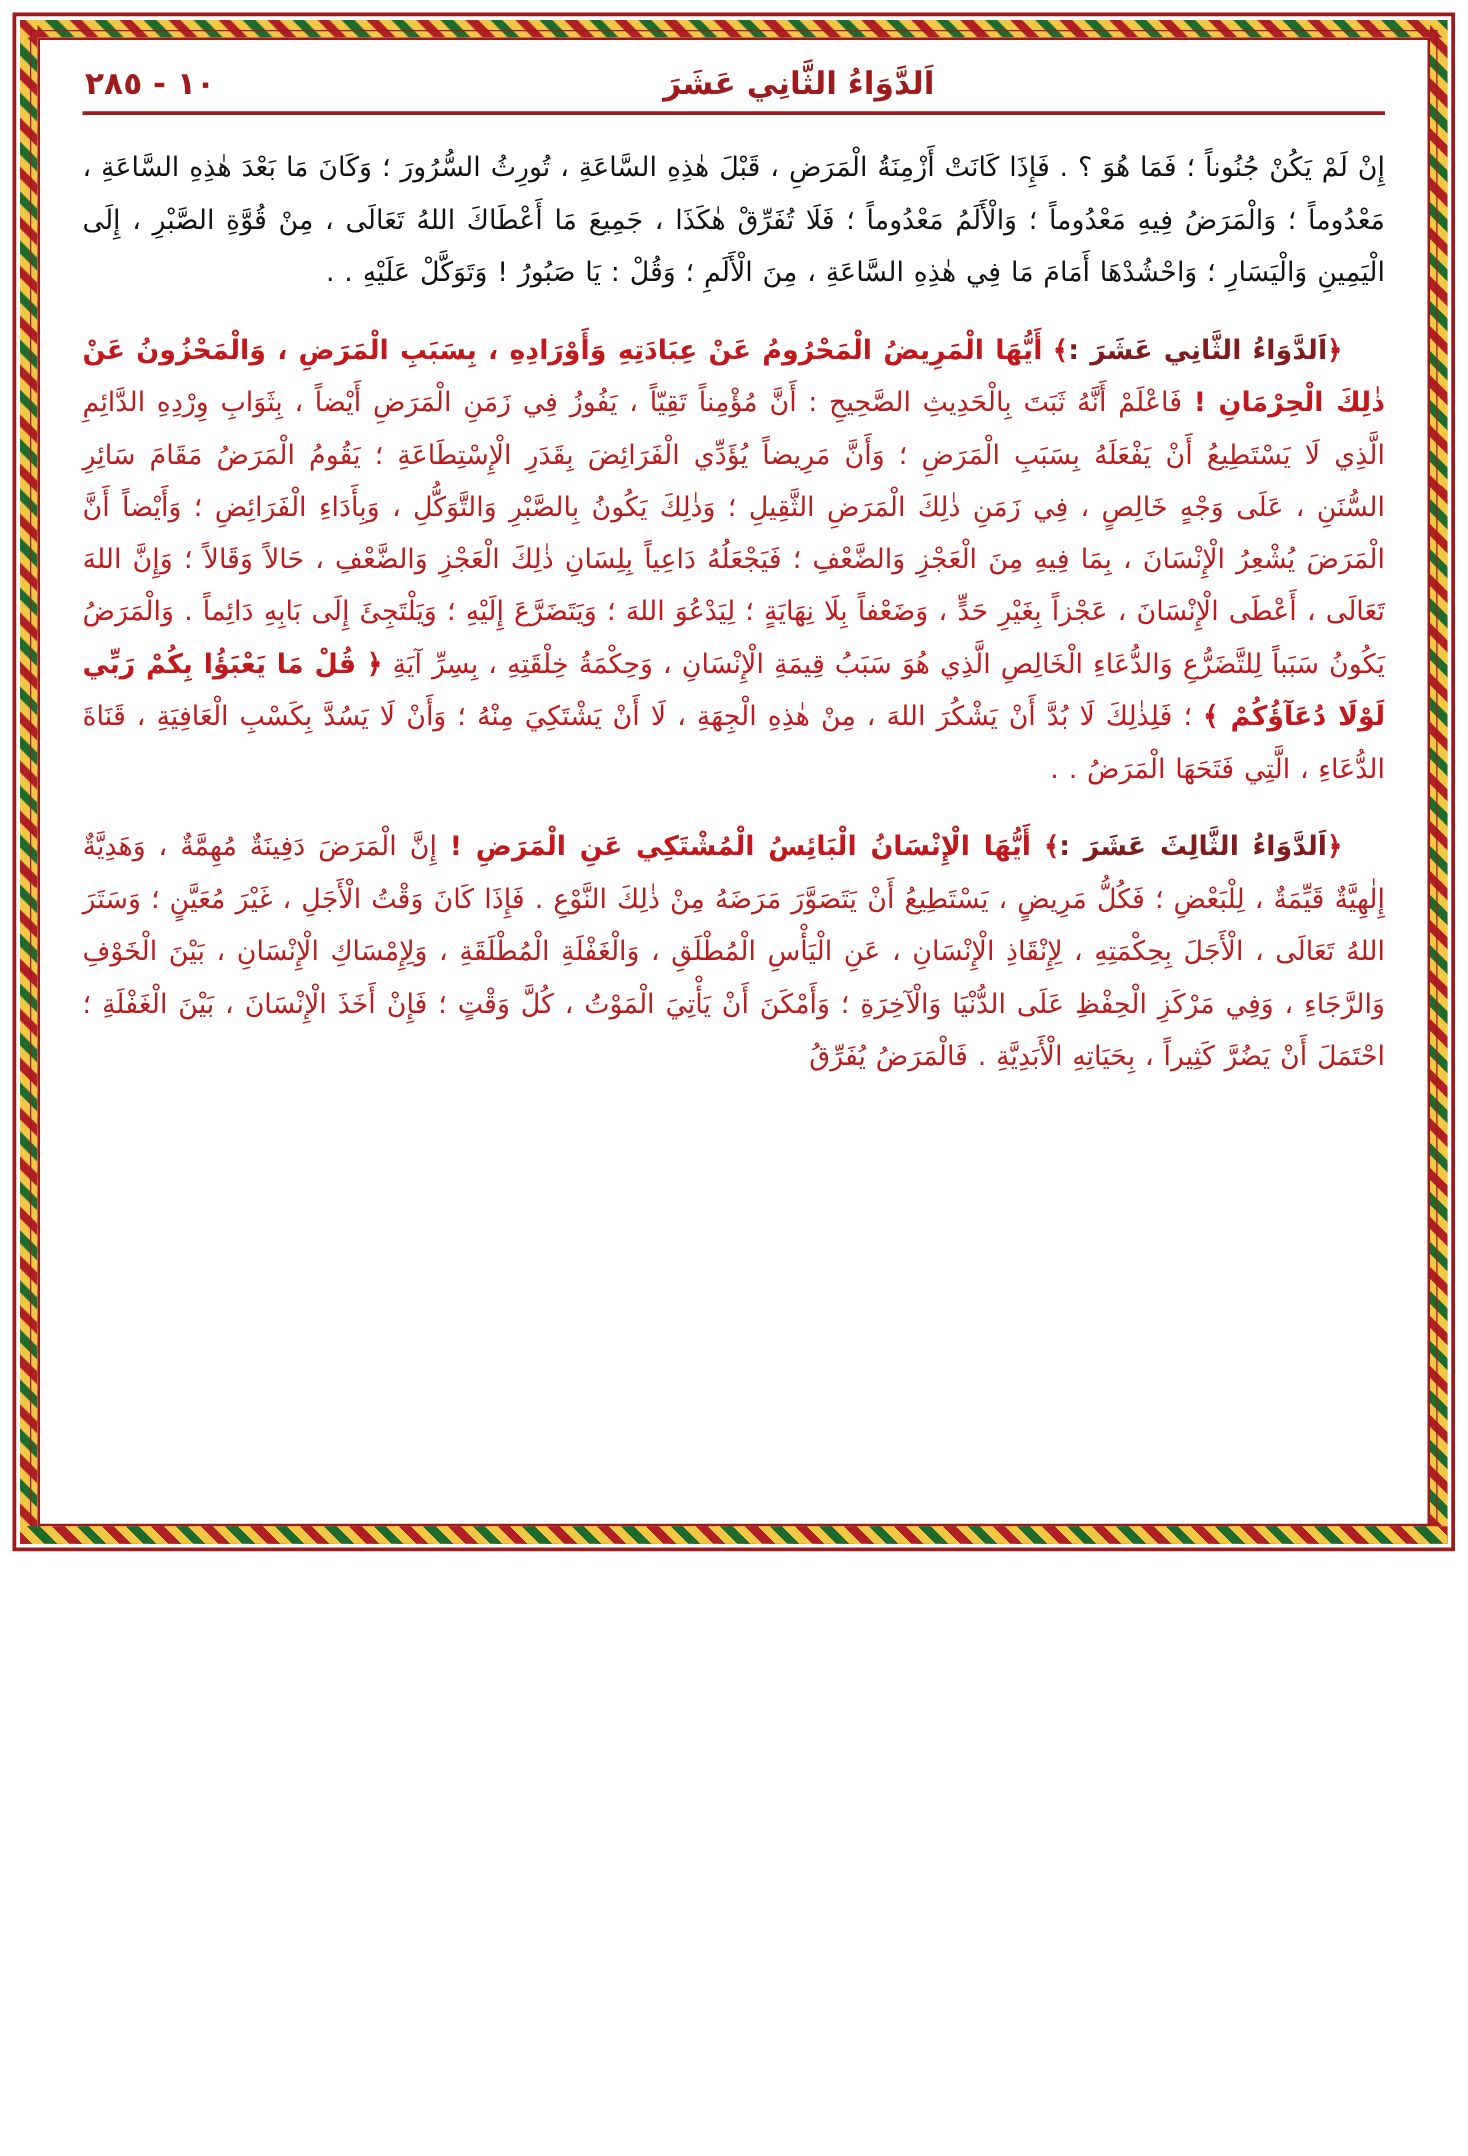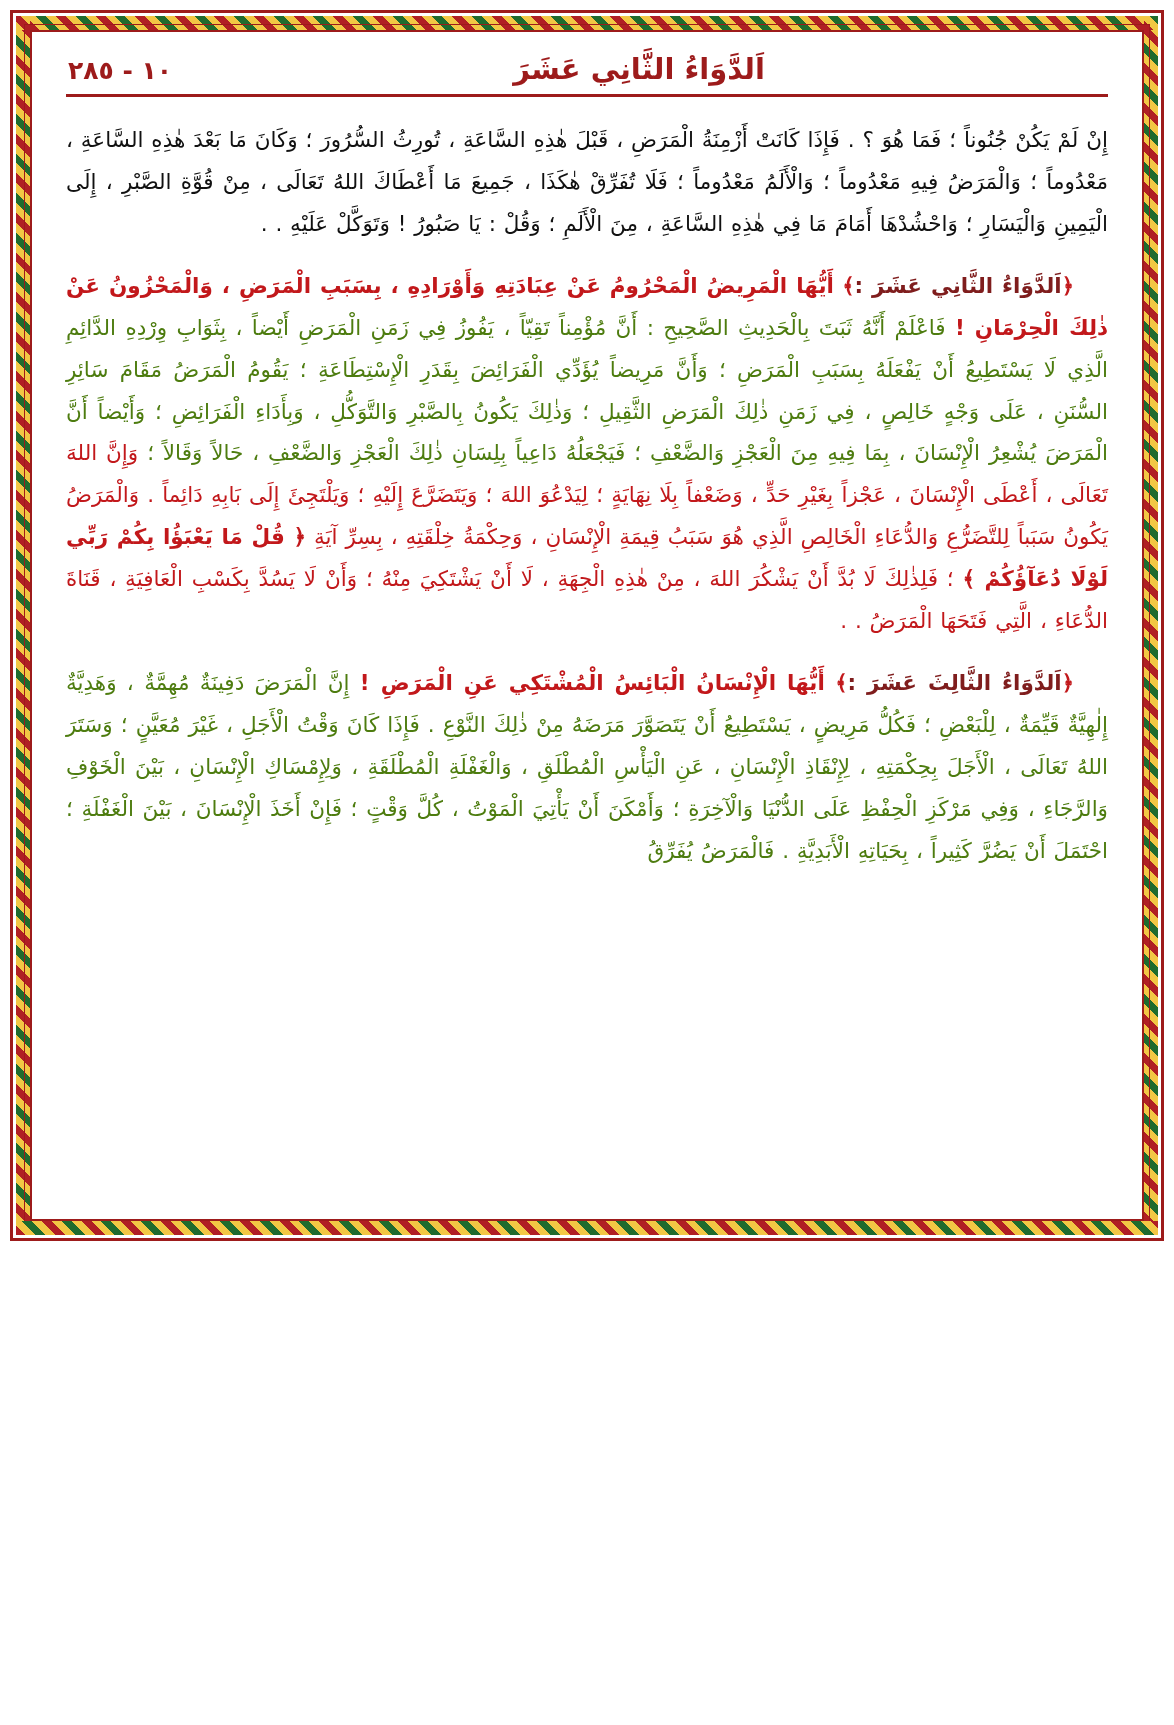--- a/index.html
+++ b/index.html
@@ -77,21 +77,21 @@
   }
   .page-number {
     color: #9d1b1b;
     font-size: 25px;
     font-weight: bold;
     letter-spacing: 1px;
     direction: rtl;
   }
   .header-title {
     color: #9d1b1b;
-    font-size: 29px;
+    font-size: 25px;
     font-weight: bold;
     flex: 1;
     text-align: center;
   }
   .header-rule {
     height: 3px;
     background: #9d1b1b;
     margin: 2px 6px 22px 6px;
   }
 
@@ -107,21 +107,21 @@
     word-spacing: 1px;
   }
   .red {
     color: #c2181b;
   }
   .red-bold {
     color: #c2181b;
     font-weight: bold;
   }
   .black {
-    color: #4d7c0f;
+    color: #b91c1c;
   }
   .indent-start {
     display: inline-block;
     width: 34px;
   }
   .ornament {
     color: #c2181b;
     font-weight: bold;
     font-size: 21px;
   }

